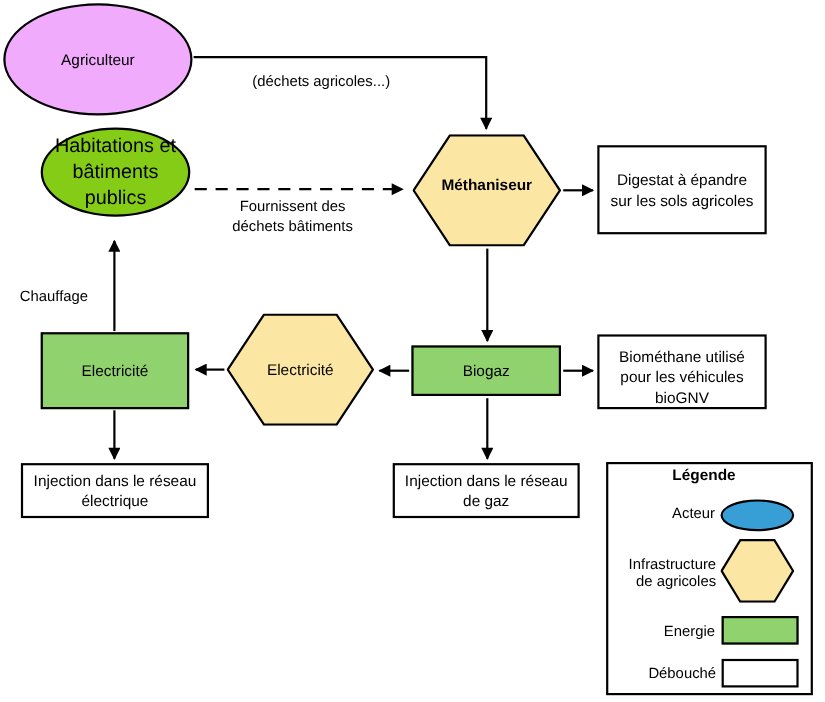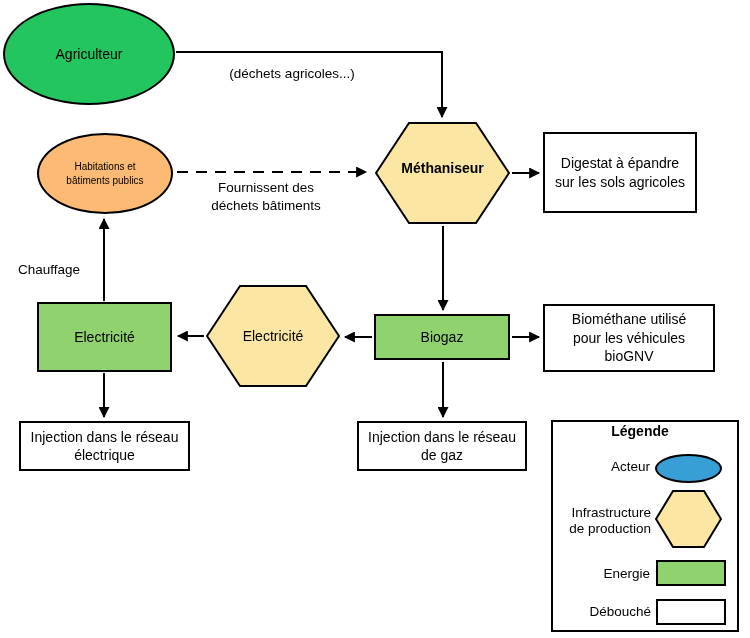--- a/index.html
+++ b/index.html
@@ -43,25 +43,25 @@
     <path d="M512,173 H539" fill="none" stroke="#000" stroke-width="2" marker-end="url(#arw)"></path>
     <path d="M443,226 V310" fill="none" stroke="#000" stroke-width="2" marker-end="url(#arw)"></path>
     <path d="M512,337 H539" fill="none" stroke="#000" stroke-width="2" marker-end="url(#arw)"></path>
     <path d="M372,337 H345" fill="none" stroke="#000" stroke-width="2" marker-end="url(#arw)"></path>
     <path d="M204,336 H178" fill="none" stroke="#000" stroke-width="2" marker-end="url(#arw)"></path>
     <path d="M104,301 V219" fill="none" stroke="#000" stroke-width="2" marker-end="url(#arw)"></path>
     <path d="M104,373 V417" fill="none" stroke="#000" stroke-width="2" marker-end="url(#arw)"></path>
     <path d="M443,362 V417" fill="none" stroke="#000" stroke-width="2" marker-end="url(#arw)"></path>
   </svg>
 
-  <div class="node ellipse" style="left: 3px; top: 3px; width: 172px; height: 102px; background-color: #22c55e;">
+  <div class="node ellipse" style="left: 3px; top: 3px; width: 172px; height: 102px; background-color: #f0abfc;">
     <span>Agriculteur</span>
   </div>
 
-  <div class="node ellipse" style="left: 37px; top: 133px; width: 136px; height: 81px; font-size: 10px; background-color: #fdba74;">
+  <div class="node ellipse" style="left: 37px; top: 116px; width: 136px; height: 81px; font-size: 18px; background-color: #84cc16;">
     <span>Habitations et</span>
     <span>bâtiments publics</span>
   </div>
 
   <div class="node hex" style="left:375px;top:122px;width:135px;height:92px;font-weight:bold;">
     <svg width="135" height="102" viewBox="0 0 135 102">
       <polygon points="1,51 34,1 101,1 134,51 101,101 34,101" stroke="#000" stroke-width="2" fill="#FBE7A3"></polygon>
     </svg>
     <span class="lbl">Méthaniseur</span>
   </div>
@@ -79,21 +79,21 @@
 
   <div class="node rect" style="left: 374px; top: 314px; width: 136px; height: 46px; background-color: rgb(144, 210, 110);">
     <span>Biogaz</span>
   </div>
 
   <div class="node rect" style="left:543px;top:132px;width:154px;height:81px;">
     <span>Digestat à épandre</span>
     <span>sur les sols agricoles</span>
   </div>
 
-  <div class="node rect" style="left:543px;top:304px;width:172px;height:68px;">
+  <div class="node rect" style="left:543px;top:304px;width:154px;height:68px;justify-content:flex-end;">
     <span>Biométhane utilisé</span>
     <span>pour les véhicules</span>
     <span>bioGNV</span>
   </div>
 
   <div class="node rect" style="left:19px;top:421px;width:171px;height:50px;">
     <span>Injection dans le réseau</span>
     <span>électrique</span>
   </div>
 
@@ -115,21 +115,21 @@
 
   <div class="swatch sw-rect" style="left:551px;top:420px;width:188px;height:212px;background:#fff;"></div>
 
   <div class="legend-title" style="left:551px;top:423px;width:178px;">Légende</div>
 
   <div class="legend-label" style="left:560px;top:459px;width:90px;">Acteur</div>
   <div class="swatch sw-ellipse" style="left: 655px; top: 454px; width: 67px; height: 29px; background-color: rgb(56, 159, 214);"></div>
 
   <div class="legend-label" style="left:555px;top:505px;width:96px;">
     <div>Infrastructure</div>
-    <div>de production</div>
+    <div>de agricoles</div>
   </div>
   <div class="swatch" style="left:655px;top:490px;width:67px;height:58px;">
     <svg width="67" height="58" viewBox="0 0 67 58">
       <polygon points="1,29 18,1 49,1 66,29 49,57 18,57" stroke="#000" stroke-width="2" fill="#FBE7A3"></polygon>
     </svg>
   </div>
 
   <div class="legend-label" style="left:560px;top:566px;width:90px;">Energie</div>
   <div class="swatch sw-rect" style="left: 656px; top: 560px; width: 70px; height: 26px; background-color: rgb(144, 210, 110);"></div>
 

